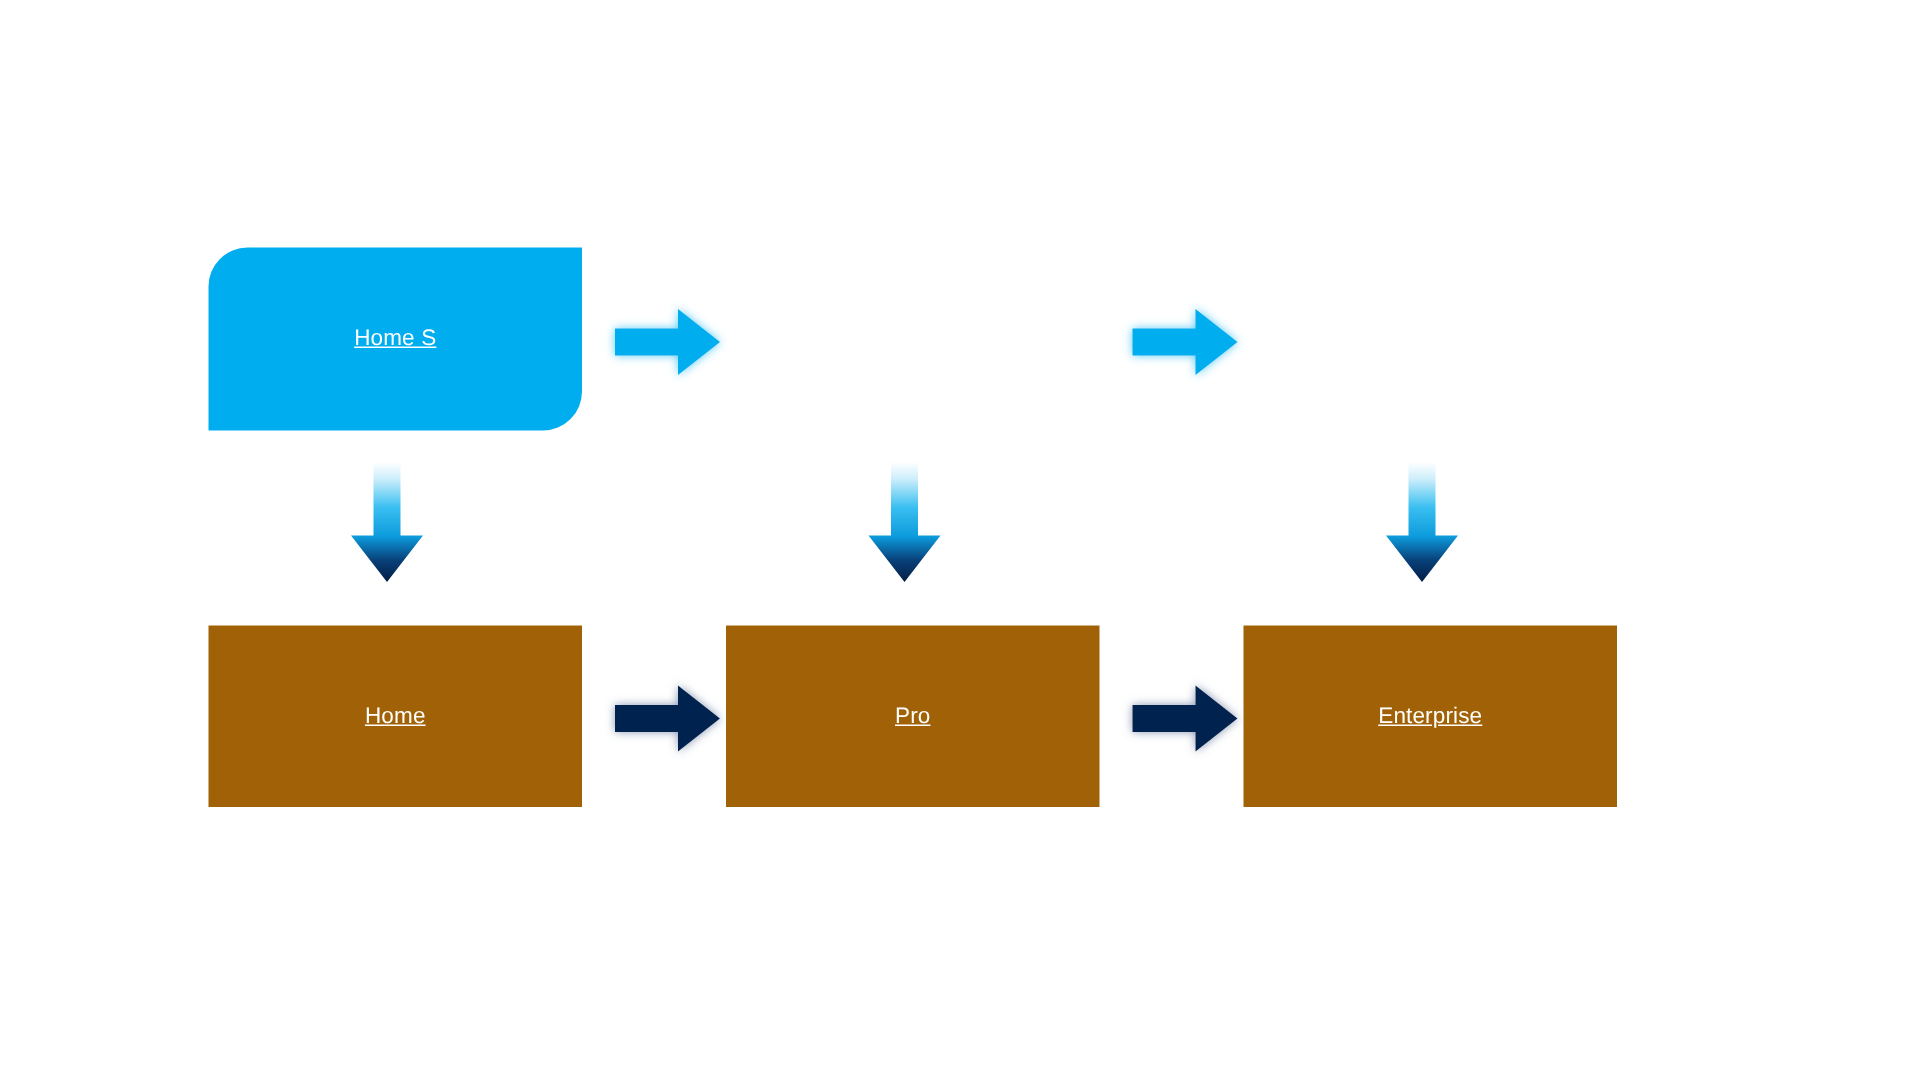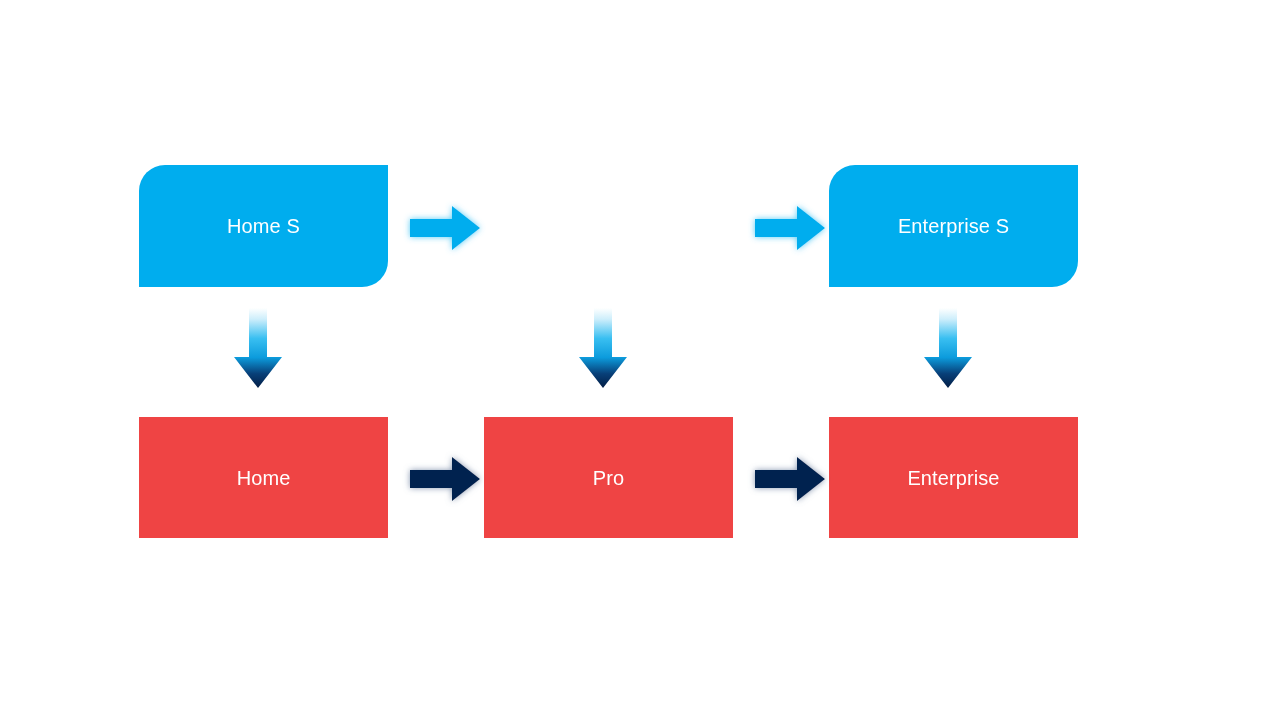--- a/index.html
+++ b/index.html
@@ -27,36 +27,37 @@
   .box {
     position: absolute;
     display: flex;
     align-items: center;
     justify-content: center;
     box-sizing: border-box;
     padding: 0 10px;
   }
   .box .box-label {
     color: #ffffff;
-    font-size: 20px;
+    font-size: 15px;
     font-weight: 400;
     line-height: 1.2;
     letter-spacing: 0.1px;
     text-align: right;
     white-space: nowrap;
+    text-decoration: underline;
   }
 
   
   .box-top {
     background: #00ADEE;
     border-radius: 26px 0 26px 0;
   }
   
   .box-bottom {
-    background: #ef4444;
+    background: #a16207;
     border-radius: 0;
   }
 
   
   .arrow {
     position: absolute;
   }
   .arrow svg {
     display: block;
     width: 100%;
@@ -67,23 +68,20 @@
 </head>
 <body>
 
 <div id="diagram">
 
   <div class="box box-top" style="left:139px; top:165px; width:249px; height:122px;">
     <span class="box-label">Home S</span>
   </div>
 
 
-  <div class="box box-top" style="left:829px; top:165px; width:249px; height:122px;">
-    <span class="box-label">Enterprise S</span>
-  </div>
 
   <div class="box box-bottom" style="left:139px; top:417px; width:249px; height:121px;">
     <span class="box-label">Home</span>
   </div>
 
   <div class="box box-bottom" style="left:484px; top:417px; width:249px; height:121px;">
     <span class="box-label">Pro</span>
   </div>
 
   <div class="box box-bottom" style="left:829px; top:417px; width:249px; height:121px;">

